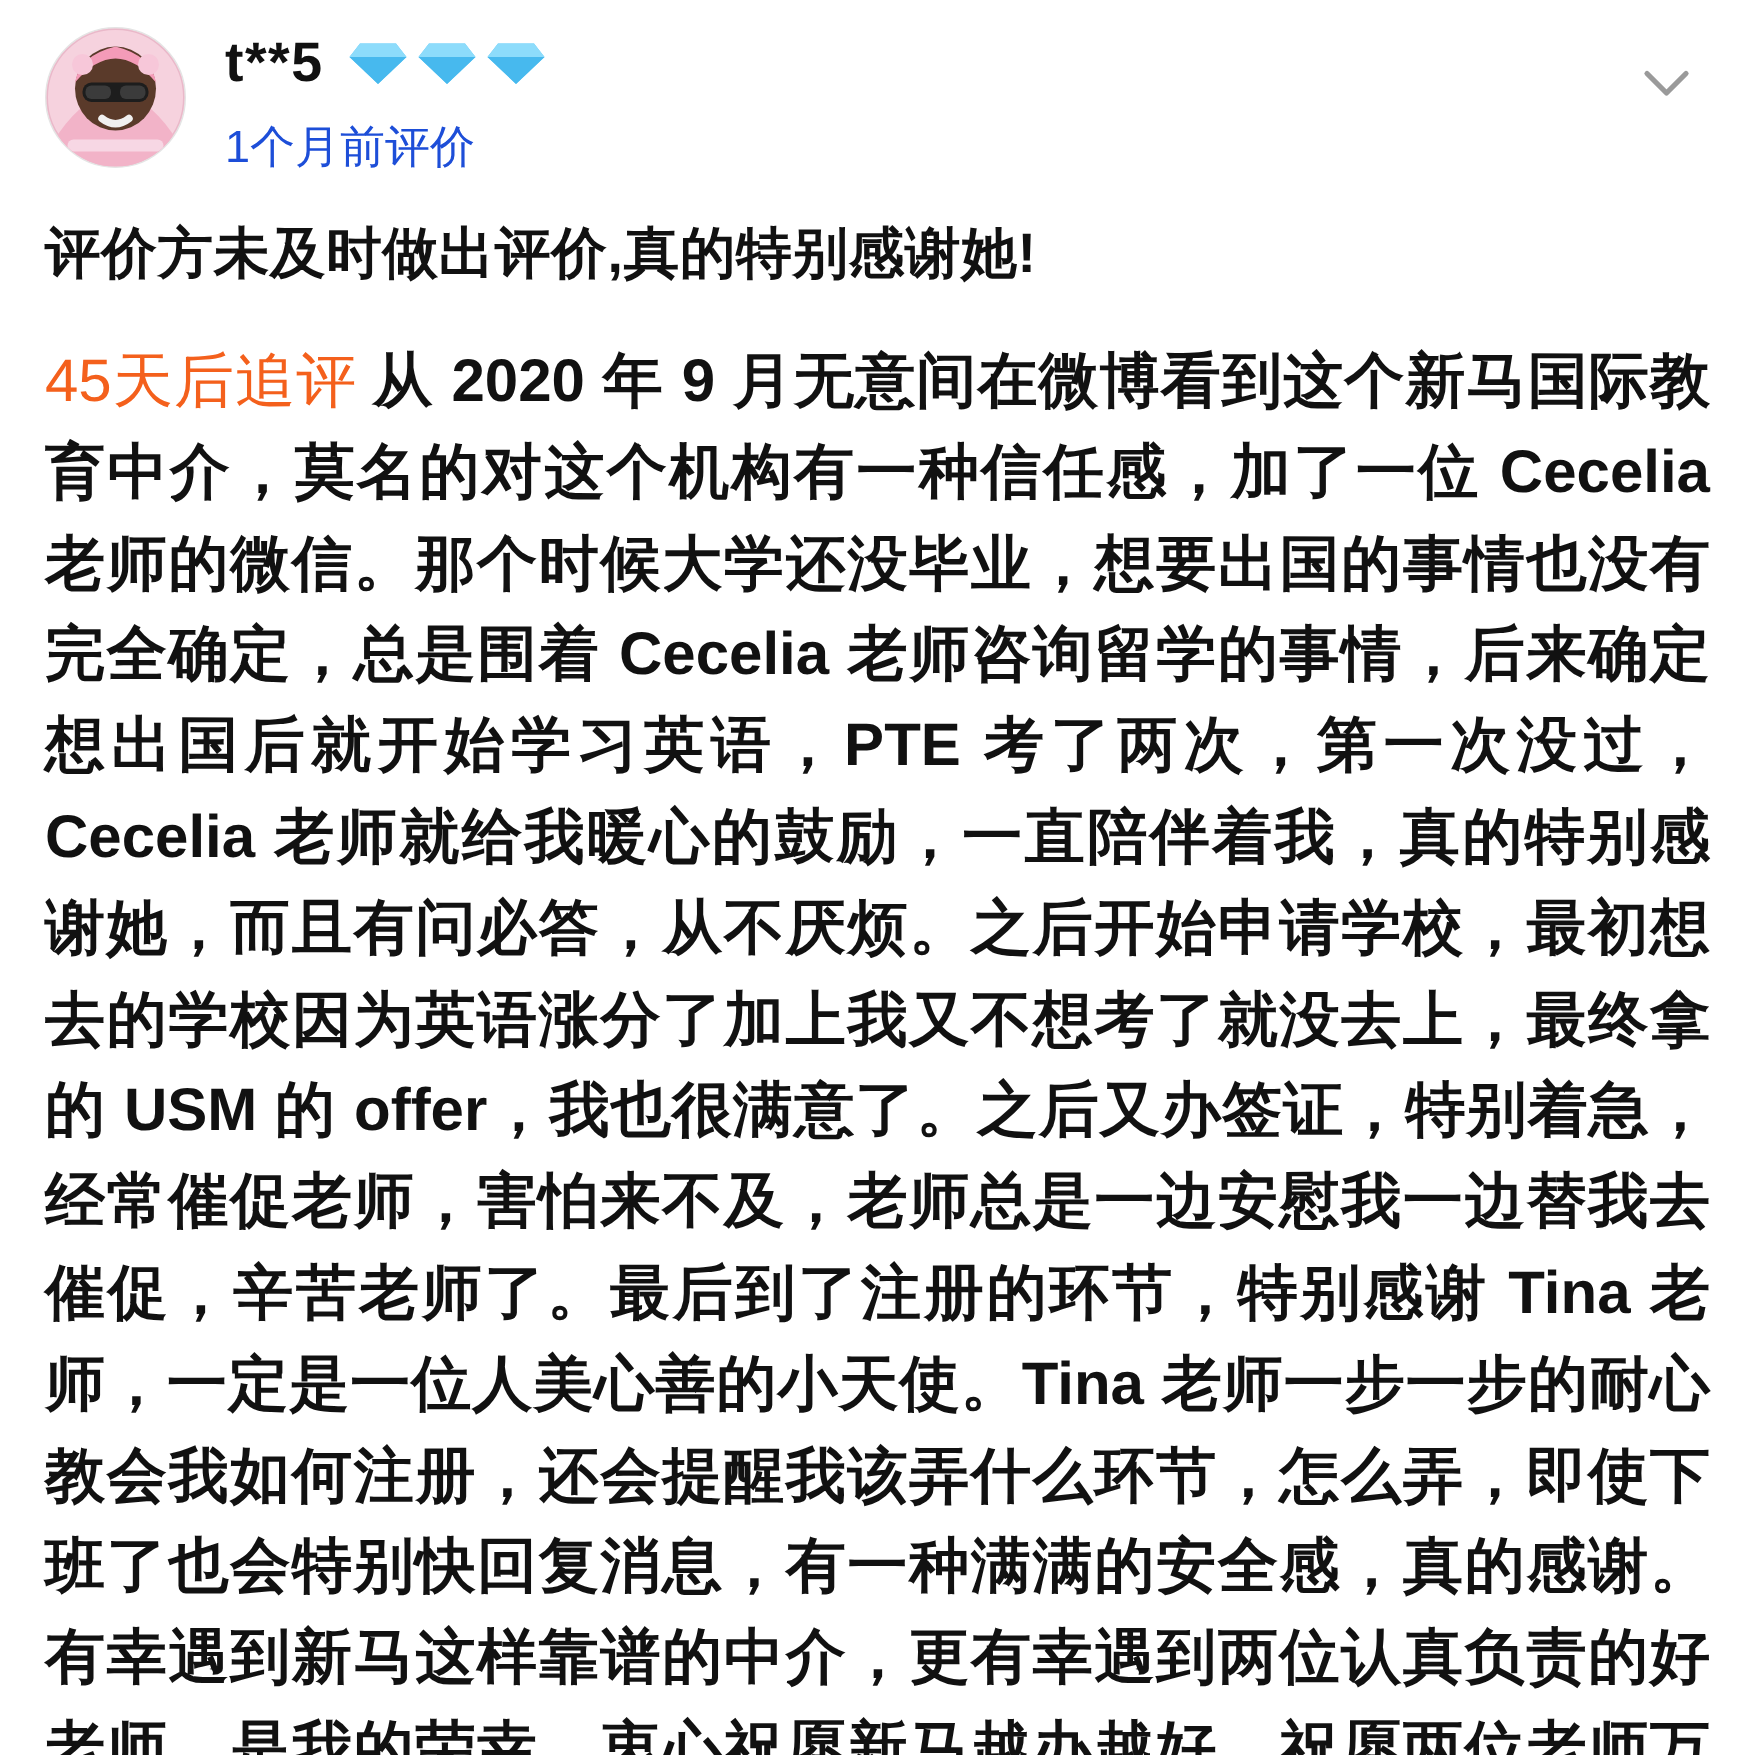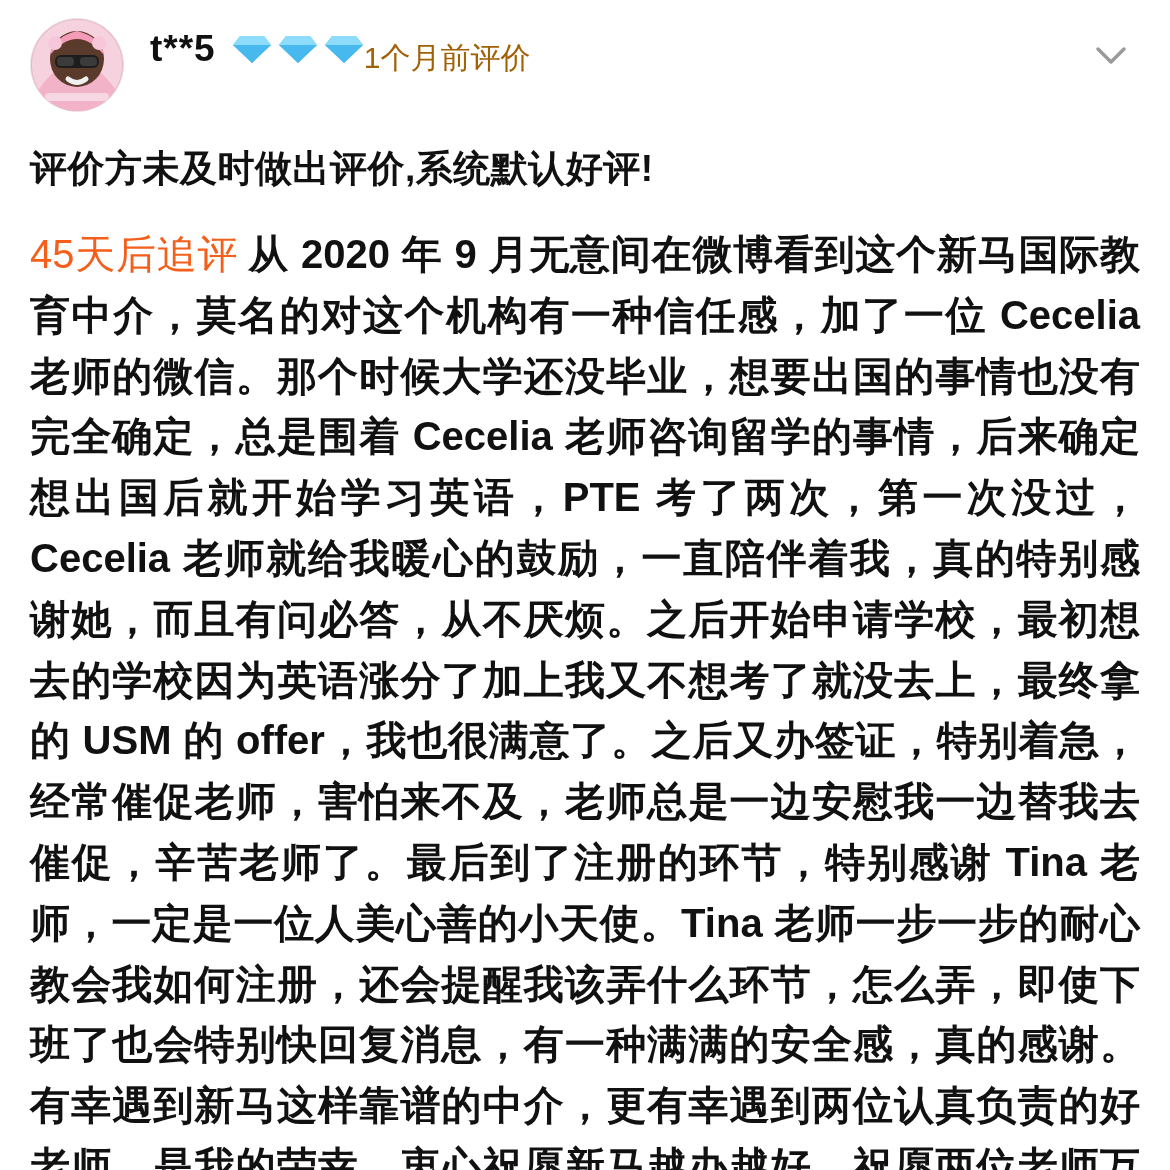--- a/index.html
+++ b/index.html
@@ -33,21 +33,21 @@
     margin-top: 4px;
     overflow: hidden;
     position: relative;
     background: #f3c7d4;
     border: 1px solid #e4e4e4;
   }
   .avatar svg { display:block; }
   .header-text {
     margin-left: 26px;
     display: flex;
-    flex-direction: row;
+    flex-direction: column;
     justify-content: flex-start;
     padding-top: 8px;
   }
   .name-line {
     display: flex;
     align-items: center;
     gap: 16px;
   }
   .user-name {
     font-size: 37px;
@@ -62,21 +62,21 @@
     align-items: center;
   }
   .diamond {
     display: inline-block;
     width: 40px;
     height: 30px;
   }
   .review-date {
     margin-top: 18px;
     font-size: 30px;
-    color: #a16207;
+    color: #1d4ed8;
     line-height: 1.2;
   }
   .chevron {
     position: absolute;
     right: 6px;
     top: 18px;
     width: 46px;
     height: 46px;
     cursor: pointer;
   }
@@ -159,19 +159,19 @@
       <div class="review-date">1个月前评价</div>
     </div>
 
     <div class="chevron">
       <svg width="46" height="46" viewBox="0 0 46 46" aria-hidden="true">
         <path d="M10 17 L23 30 L36 17" fill="none" stroke="#9a9a9a" stroke-width="3.5" stroke-linecap="round" stroke-linejoin="round"></path>
       </svg>
     </div>
   </div>
 
-  <div class="default-praise">评价方未及时做出评价,系统默认好评!</div>
+  <div class="default-praise">评价方未及时做出评价,真的特别感谢她!</div>
 
   <div class="followup-block">
     <span class="followup-tag">45天后追评</span><span>从 2020 年 9 月无意间在微博看到这个新马国际教育中介，莫名的对这个机构有一种信任感，加了一位 Cecelia 老师的微信。那个时候大学还没毕业，想要出国的事情也没有完全确定，总是围着 Cecelia 老师咨询留学的事情，后来确定想出国后就开始学习英语，PTE 考了两次，第一次没过，Cecelia 老师就给我暖心的鼓励，一直陪伴着我，真的特别感谢她，而且有问必答，从不厌烦。之后开始申请学校，最初想去的学校因为英语涨分了加上我又不想考了就没去上，最终拿的 USM 的 offer，我也很满意了。之后又办签证，特别着急，经常催促老师，害怕来不及，老师总是一边安慰我一边替我去催促，辛苦老师了。最后到了注册的环节，特别感谢 Tina 老师，一定是一位人美心善的小天使。Tina 老师一步一步的耐心教会我如何注册，还会提醒我该弄什么环节，怎么弄，即使下班了也会特别快回复消息，有一种满满的安全感，真的感谢。有幸遇到新马这样靠谱的中介，更有幸遇到两位认真负责的好老师，是我的荣幸，衷心祝愿新马越办越好，祝愿两位老师万事胜意！</span>
   </div>
 
 </div>
 
 </body></html>

